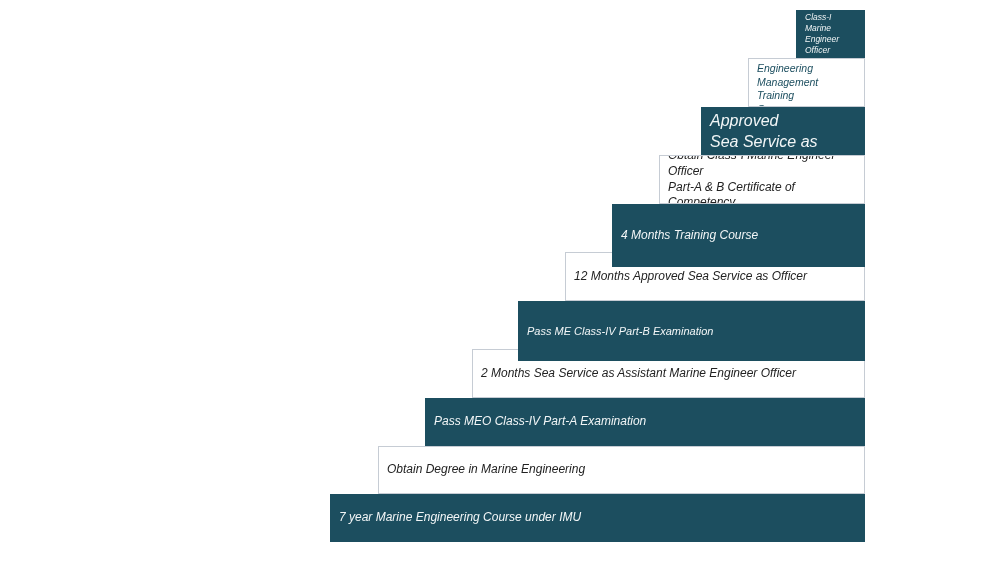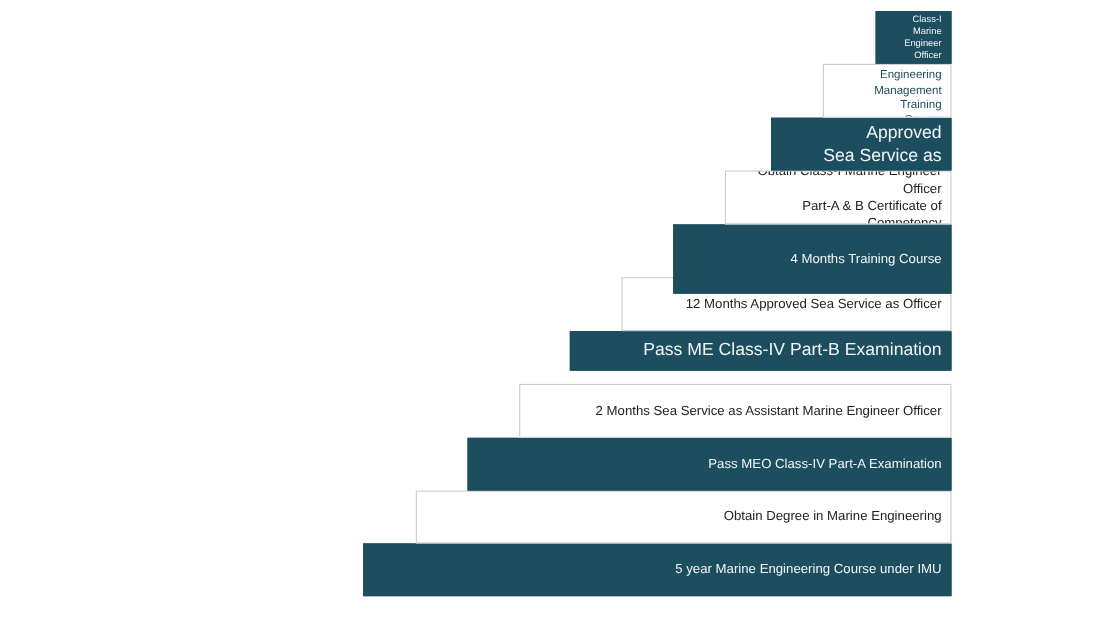--- a/index.html
+++ b/index.html
@@ -19,25 +19,26 @@
     width: 1000px;
     height: 562px;
     background: #ffffff;
   }
   .step {
     position: absolute;
     box-sizing: border-box;
     display: flex;
     align-items: center;
     justify-content: center;
-    text-align: right;
+    text-align: left;
     line-height: 1.32;
     padding: 2px 8px;
     white-space: pre-line;
     overflow: hidden;
+    font-style: italic;
   }
   .step.dark {
     background: #1c4e5f;
     color: #f2f6f7;
     border: 1px solid #1c4e5f;
   }
   .step.light {
     background: #ffffff;
     color: #222222;
     border: 1px solid #c6ccd4;
@@ -47,25 +48,25 @@
   }
   .step-label {
     display: block;
     width: 100%;
   }
 </style>
 </head>
 <body>
 
 <div id="stage">
-    <div class="step dark" style="left: 330px; top: 494px; width: 535px; height: 48px; font-size: 12px; z-index: 100;"><span class="step-label">5 year Marine Engineering Course under IMU</span></div>
+    <div class="step dark" style="left: 330px; top: 494px; width: 535px; height: 48px; font-size: 12px; z-index: 100;"><span class="step-label">7 year Marine Engineering Course under IMU</span></div>
     <div class="step light" style="left: 378px; top: 446px; width: 487px; height: 48px; font-size: 12px; z-index: 101;"><span class="step-label">Obtain Degree in Marine Engineering</span></div>
     <div class="step dark" style="left: 425px; top: 398px; width: 440px; height: 48px; font-size: 12px; z-index: 102;"><span class="step-label">Pass MEO Class-IV Part-A Examination</span></div>
     <div class="step light" style="left: 472px; top: 349px; width: 393px; height: 49px; font-size: 12px; z-index: 103;"><span class="step-label">2 Months Sea Service as Assistant Marine Engineer Officer</span></div>
-    <div class="step dark" style="left: 518px; top: 301px; width: 347px; height: 36px; font-size: 16px; z-index: 104;"><span class="step-label">Pass ME Class-IV Part-B Examination</span></div>
+    <div class="step dark" style="left: 518px; top: 301px; width: 347px; height: 60px; font-size: 11px; z-index: 104;"><span class="step-label">Pass ME Class-IV Part-B Examination</span></div>
     <div class="step light" style="left: 565px; top: 252px; width: 300px; height: 49px; font-size: 12px; z-index: 105;"><span class="step-label">12 Months Approved Sea Service as Officer</span></div>
     <div class="step dark" style="left: 612px; top: 204px; width: 253px; height: 63px; font-size: 12px; z-index: 106;"><span class="step-label">4 Months Training Course</span></div>
     <div class="step light" style="left: 659px; top: 155px; width: 206px; height: 49px; font-size: 12px; z-index: 107;"><span class="step-label">Obtain Class-I Marine Engineer Officer
 Part-A &amp; B Certificate of Competency</span></div>
     <div class="step dark" style="left: 701px; top: 107px; width: 164px; height: 48px; font-size: 16px; z-index: 108;"><span class="step-label">18 Months Approved
 Sea Service as Officer</span></div>
     <div class="step light accent-text" style="left: 748px; top: 58px; width: 117px; height: 49px; font-size: 10.5px; z-index: 109;"><span class="step-label">2 Months Engineering
 Management Training
 Course</span></div>
     <div class="step dark" style="left: 796px; top: 10px; width: 69px; height: 48px; font-size: 8.5px; z-index: 110;"><span class="step-label">Class-I Marine

